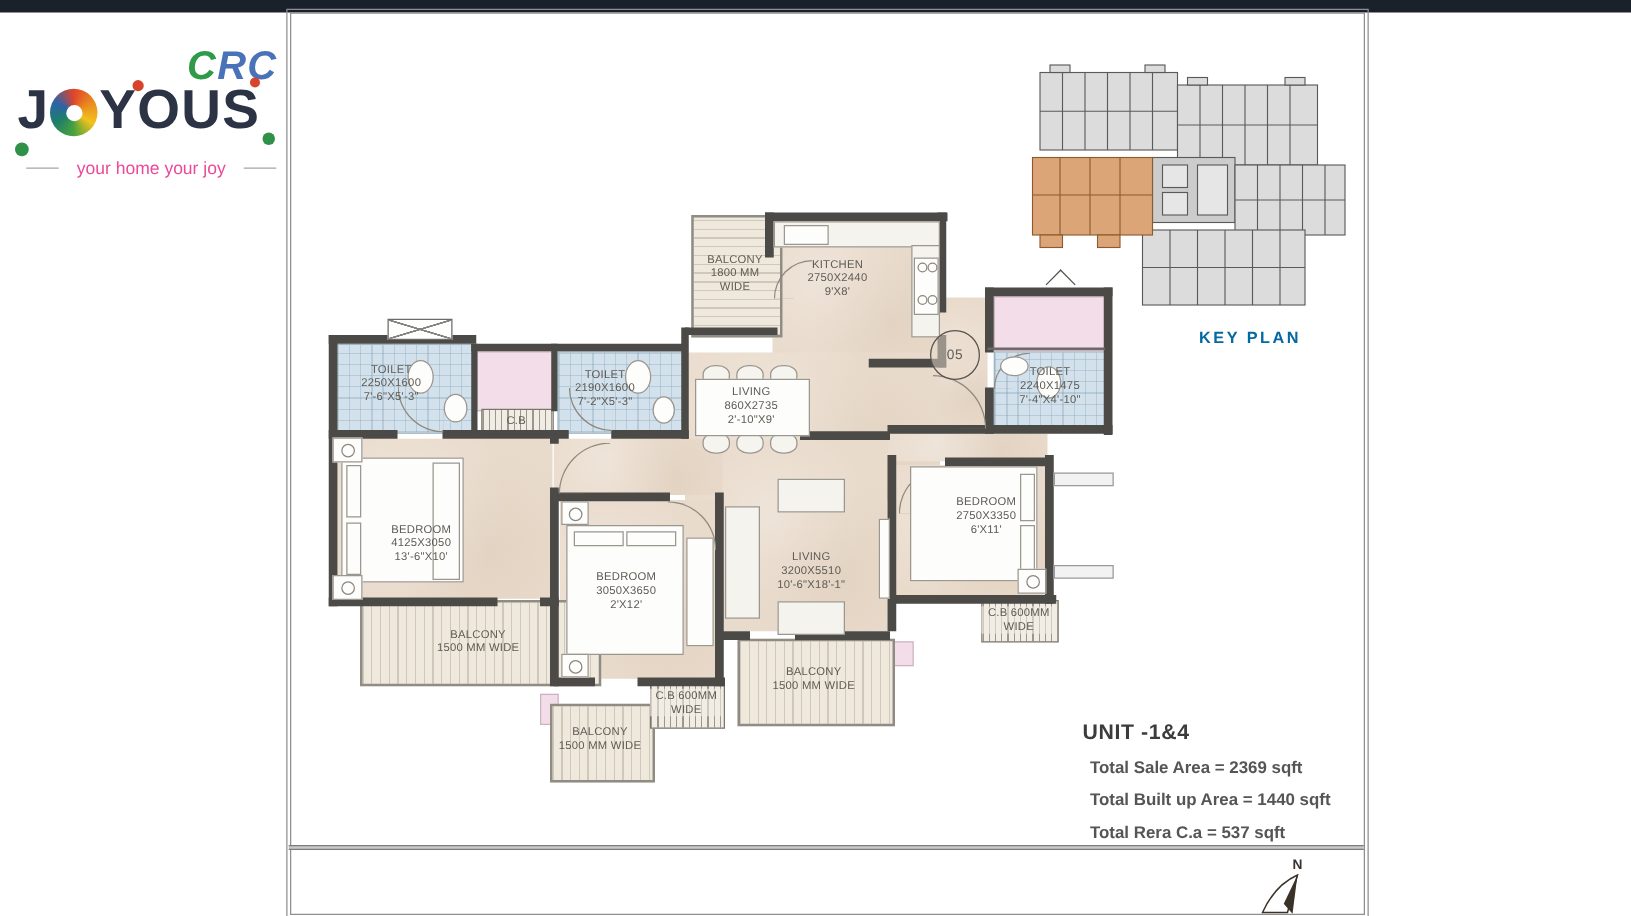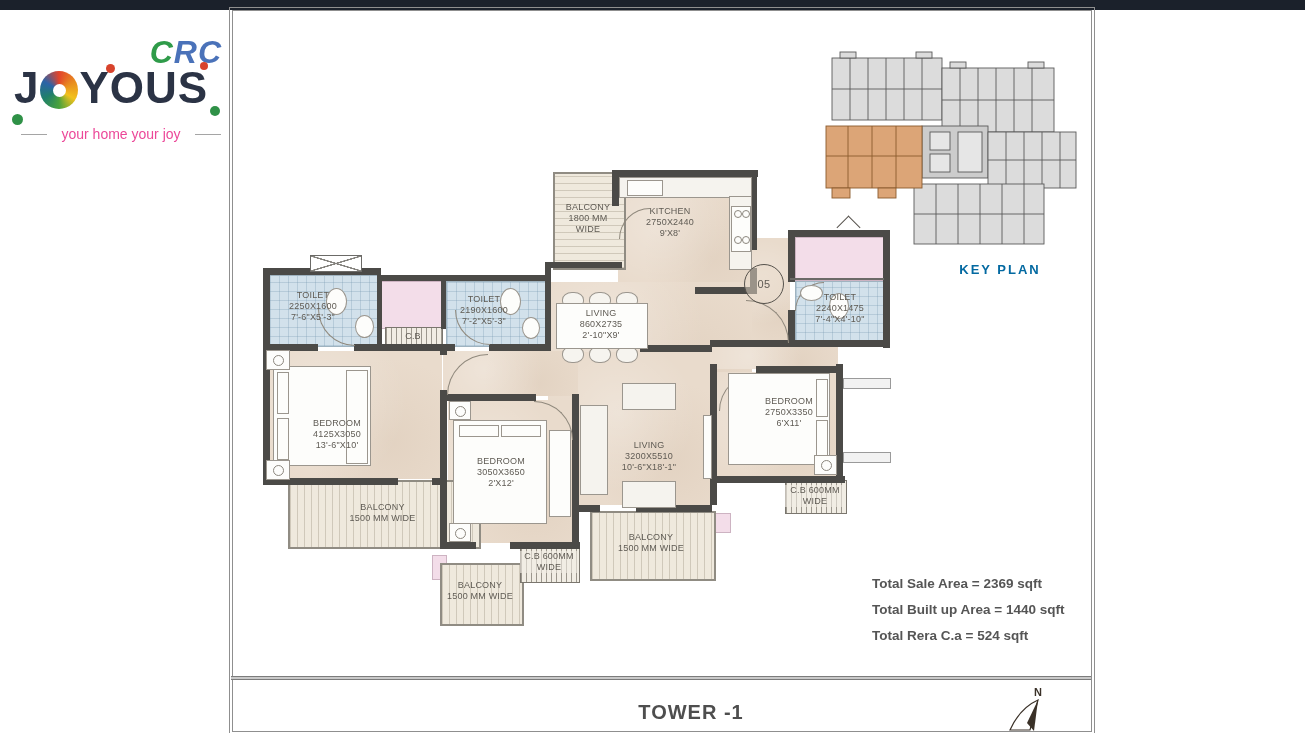--- a/index.html
+++ b/index.html
@@ -346,26 +346,26 @@
         <line x1="54" y1="78" x2="54" y2="140"></line>
       <line x1="78" y1="78" x2="78" y2="140"></line>
         <line x1="8" y1="108" x2="104" y2="108"></line>
       <rect x="14" y="140" width="18" height="10"></rect>
         <rect x="60" y="140" width="18" height="10"></rect>
     </g>
   </svg>
   <div class="keyplan-label">KEY PLAN</div>
 
   <div class="unit">
+    <h2>UNIT -1&amp;4</h2>
     <div>Total Sale Area = 2369 sqft</div>
     <div>Total Built up Area = 1440 sqft</div>
-    <div>Total Rera C.a = 524 sqft</div>
-  </div>
-
-  <div class="tower">TOWER -1</div>
+    <div>Total Rera C.a = 537 sqft</div>
+  </div>
+
   <div class="north">
     <span class="nl">N</span>
     <svg width="40" height="35" style="position:absolute;left:0;top:12px">
       <path d="M4 32 Q14 10 32 2 L24 32 Z" fill="none" stroke="#3a3128" stroke-width="1.2"></path>
       <path d="M32 2 L28 33 L21 25 Z" fill="#3a3128"></path>
     </svg>
   </div>
 
 </div>
 

